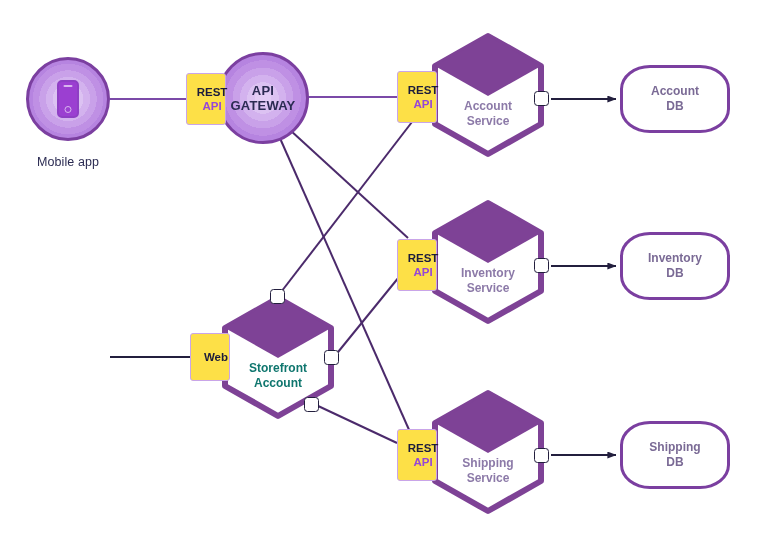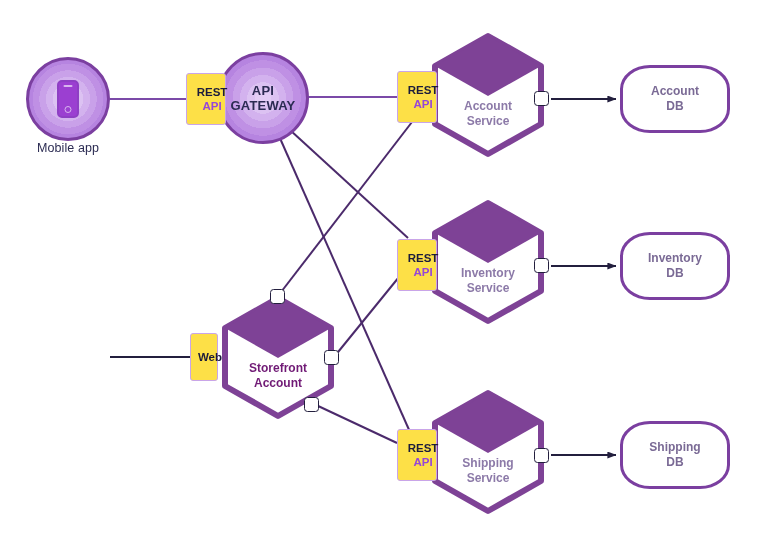--- a/index.html
+++ b/index.html
@@ -30,21 +30,21 @@
         #c9a1e9 40%, #c9a1e9 52%,
         #bf90e4 52%, #bf90e4 64%,
         #b684e0 64%, #b684e0 76%,
         #ab76d9 76%, #ab76d9 88%,
         #a46fd3 88%, #a46fd3 100%);
     border:3px solid #7b3fa0;
     box-sizing:border-box;
     display:flex;align-items:center;justify-content:center;
   }
   .actor .cap{
-    margin-top:0;
+    margin-top:14px;
     text-align:center;
     width:84px;
     font-size:12.5px;
     color:#2b2b52;
     font-weight:400;
     letter-spacing:.1px;
   }
   
   .phone{width:22px;height:38px;border:2px solid #8e3fc4;border-radius:5px;
          background:#9b3fd1;box-sizing:border-box;position:relative;}
@@ -102,21 +102,21 @@
   .proto .l2{font-size:11.5px;font-weight:bold;color:#9646d8;line-height:14px;}
 
   
   .svc{position:absolute;width:120px;height:128px;}
   .svc svg{position:absolute;left:0;top:0;}
   .svc .lbl{
     position:absolute;left:0;right:0;top:68px;
     text-align:center;font-size:12px;font-weight:bold;color:#8c7aa8;
     line-height:15px;
   }
-  .svc.store .lbl{color:#701a75;text-align:center;}
+  .svc.store .lbl{color:#0f766e;text-align:center;}
 
   
   .port{
     position:absolute;width:15px;height:15px;
     background:#ffffff;border:1.6px solid #231f3e;
     border-radius:3.5px;box-sizing:border-box;z-index:9;
   }
 
   
   .db{
@@ -198,21 +198,21 @@
   <div class="proto" style="left:397px;top:239px;width:40px;height:52px;">
     <div class="l1">REST</div>
     <div class="l2">API</div>
   </div>
 
   <div class="proto" style="left:397px;top:429px;width:40px;height:52px;">
     <div class="l1">REST</div>
     <div class="l2">API</div>
   </div>
 
-  <div class="proto" style="left:190px;top:333px;width:28px;height:48px;">
+  <div class="proto" style="left:190px;top:333px;width:40px;height:48px;">
     <div class="l1">Web</div>
   </div>
 
   <div class="svc" style="left:428px;top:31px;">
     <svg width="120" height="128" viewBox="0 0 120 128" xmlns="http://www.w3.org/2000/svg">
       <polygon points="60,5 113,35 113,93 60,123 7,93 7,35" fill="#ffffff" stroke="#7e4296" stroke-width="6" stroke-linejoin="round"></polygon>
       <polygon points="60,5 113,35 60,65 7,35" fill="#7e4296"></polygon>
     </svg>
     <div class="lbl"><span>Account</span><br><span>Service</span></div>
   </div>

